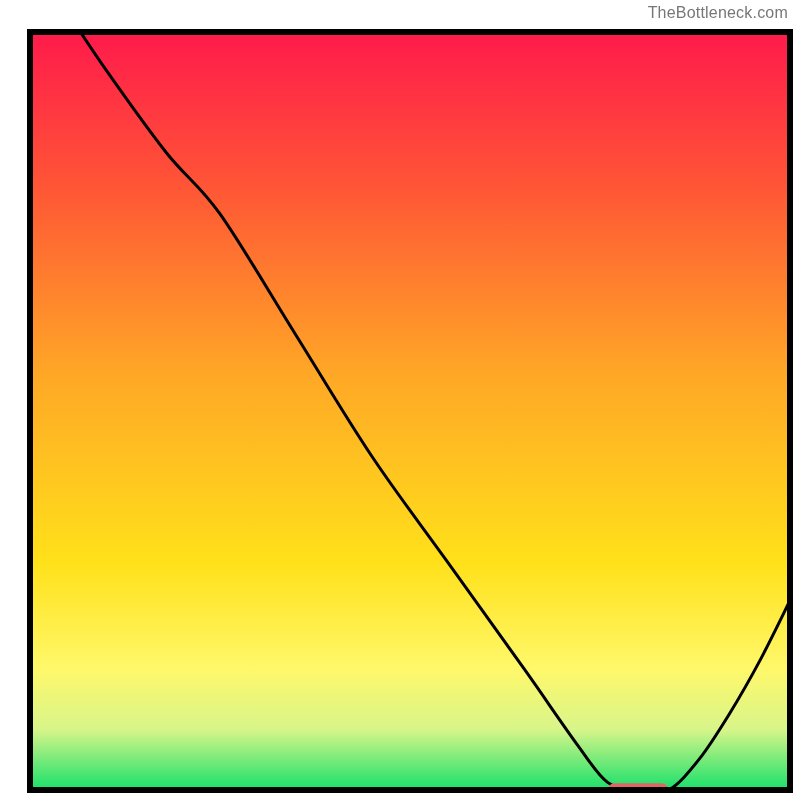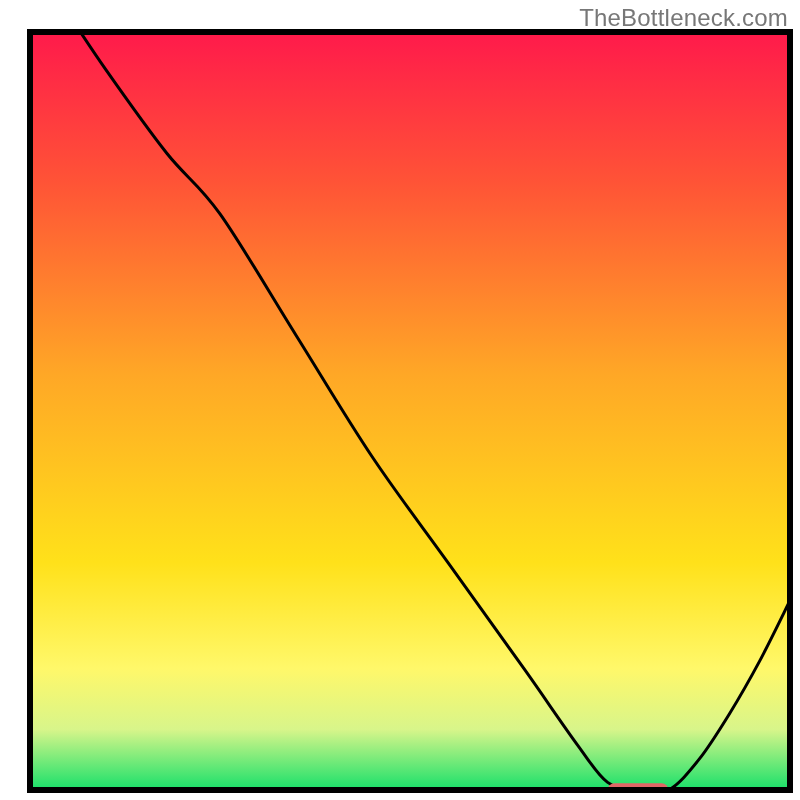--- a/index.html
+++ b/index.html
@@ -13,21 +13,21 @@
   .chart-frame {
     position: relative;
     width: 800px;
     height: 800px;
     box-sizing: border-box;
   }
   .attribution {
     position: absolute;
     top: 4px;
     right: 12px;
-    font-size: 24px;
+    font-size: 16px;
     color: #777777;
     font-weight: 500;
     letter-spacing: 0.2px;
   }
   svg {
     display: block;
   }
 </style>
 </head>
 <body>

